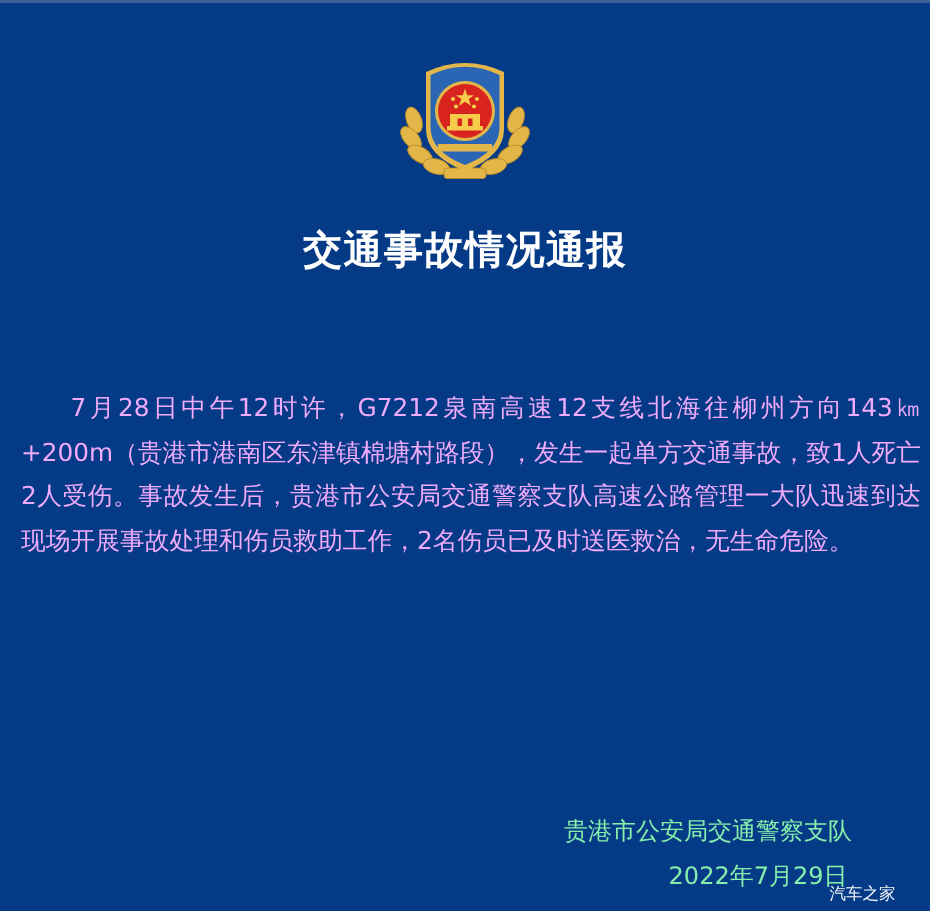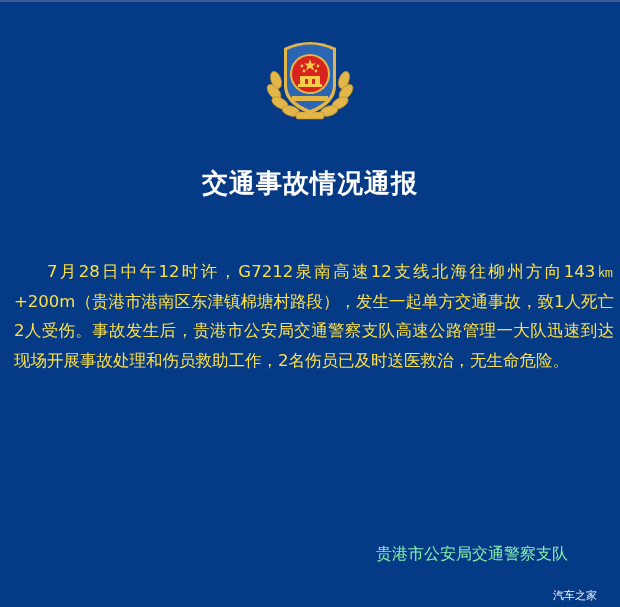--- a/index.html
+++ b/index.html
@@ -25,35 +25,35 @@
       position: absolute;
       left: 262px;
       top: 28px;
       width: 96px;
       height: 96px;
     }
     .title {
       position: absolute;
       left: 0;
       width: 620px;
-      top: 166px;
+      top: 150px;
       text-align: center;
       font-size: 26px;
       font-weight: bold;
       letter-spacing: 1px;
       line-height: 34px;
     }
     .body-text {
       position: absolute;
       left: 14px;
       top: 257px;
       width: 600px;
       font-size: 16.5px;
       line-height: 29.6px;
-      color: #fde047;
+      color: #f0abfc;
     }
     .body-text p {
       margin: 0;
       text-indent: 2em;
       text-align: justify;
     }
     .signature {
       position: absolute;
       right: 52px;
       top: 539px;
@@ -120,15 +120,16 @@
 </svg>
 
 <div class="title">交通事故情况通报</div>
 
 <div class="body-text">
   <p>7月28日中午12时许，G7212泉南高速12支线北海往柳州方向143㎞+200m（贵港市港南区东津镇棉塘村路段），发生一起单方交通事故，致1人死亡2人受伤。事故发生后，贵港市公安局交通警察支队高速公路管理一大队迅速到达现场开展事故处理和伤员救助工作，2名伤员已及时送医救治，无生命危险。</p>
 </div>
 
 <div class="signature">
   <span class="sig-org">贵港市公安局交通警察支队</span>
+  <span class="sig-date">2022年7月29日</span>
 </div>
 
 <div class="watermark">汽车之家</div>
 
 </body></html>

